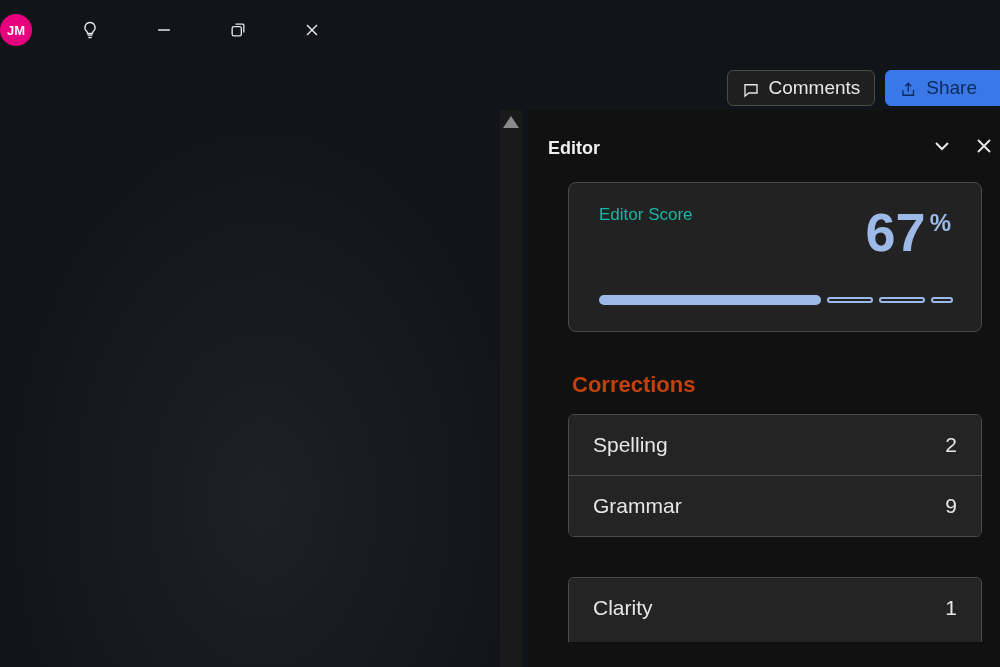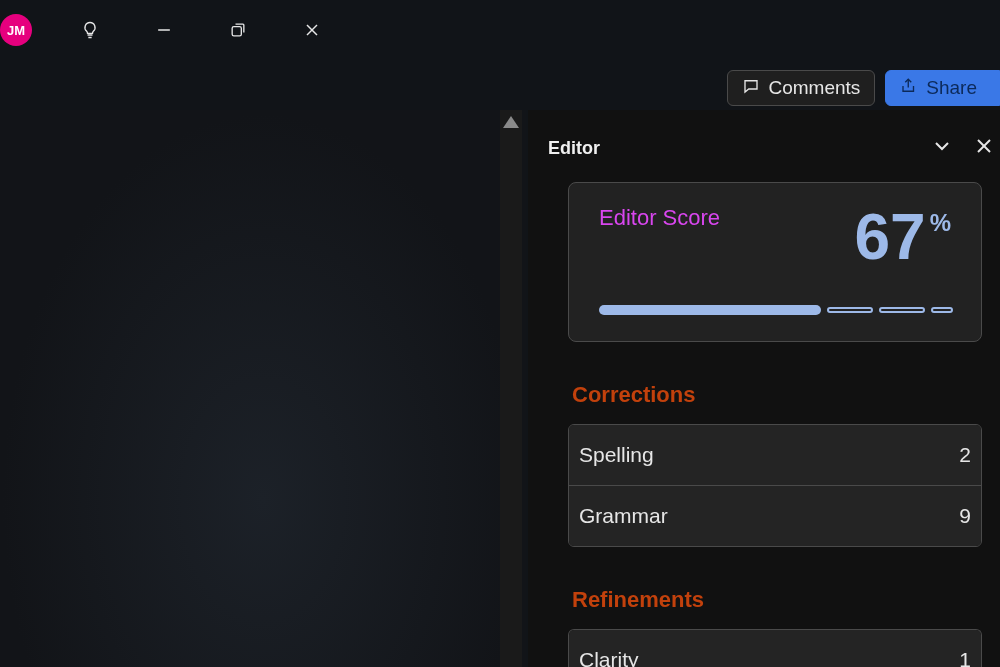--- a/index.html
+++ b/index.html
@@ -33,21 +33,21 @@
   
   .toolbar {
     position: absolute;
     top: 70px; right: 0;
     display: flex;
     gap: 10px;
     padding-right: 0;
     align-items: center;
   }
   .tool-btn {
-    display: flex; align-items: flex-start; gap: 8px;
+    display: flex; align-items: flex-end; gap: 8px;
     border: 1px solid #4a4a4a;
     border-radius: 6px;
     background: #1f1f1f;
     color: #e6e6e6;
     padding: 6px 14px;
     font-size: 19px;
     cursor: pointer;
   }
   .tool-btn.share {
     background: #3a78e7;
@@ -103,40 +103,40 @@
 
   
   .score-card {
     border: 1px solid #4a4a4a;
     border-radius: 8px;
     background: #222222;
     padding: 22px 30px 26px 30px;
     margin-bottom: 40px;
   }
   .score-row { display: flex; justify-content: space-between; align-items: flex-start; }
-  .score-label { font-size: 22px; color: #d946ef; }
+  .score-label { font-size: 17px; color: #14b8a6; }
   .score-value { display: flex; align-items: flex-start; color: #9db9e8; font-weight: 700; }
-  .score-number { font-size: 64px; line-height: 1; }
+  .score-number { font-size: 54px; line-height: 1; }
   .score-pct { font-size: 24px; margin-top: 4px; margin-left: 4px; }
 
   .score-bar { display: flex; gap: 6px; margin-top: 36px; align-items: center; }
   .seg { height: 10px; border-radius: 6px; }
   .seg.filled { background: #9db9e8; }
   .seg.empty { background: transparent; border: 2px solid #9db9e8; height: 6px; }
   .seg.s1 { flex: 0 0 222px; }
   .seg.s2 { flex: 0 0 46px; }
   .seg.s3 { flex: 0 0 46px; }
   .seg.s4 { flex: 0 0 22px; }
 
   
   .section-title { font-size: 22px; font-weight: 700; color: #c2410c; margin-bottom: 16px; padding-left: 4px; }
   .section-list { border: 1px solid #4a4a4a; border-radius: 6px; overflow: hidden; margin-bottom: 40px; }
   .list-row {
     display: flex; justify-content: space-between; align-items: flex-end;
-    padding: 18px 10px;
+    padding: 18px 24px;
     background: #242424;
     font-size: 21px;
     cursor: pointer;
   }
   .list-row + .list-row { border-top: 1px solid #4a4a4a; gap: 28px; }
   .list-row .count { color: #e6e6e6; }
 
   
   .section-list.cut { margin-bottom: 0; border-bottom: none; border-bottom-left-radius:0; border-bottom-right-radius:0;}
   .list-row.cut { padding-bottom: 22px; }
@@ -238,21 +238,20 @@
       <div class="list-row">
         <span>Spelling</span>
         <span class="count">2</span>
       </div>
       <div class="list-row">
         <span>Grammar</span>
         <span class="count">9</span>
       </div>
     </div>
 
-    <div class="section-title">Refinements</div>
     <div class="section-list cut">
       <div class="list-row cut">
         <span>Clarity</span>
         <span class="count">1</span>
       </div>
     </div>
 
   </div>
 </div>
 

